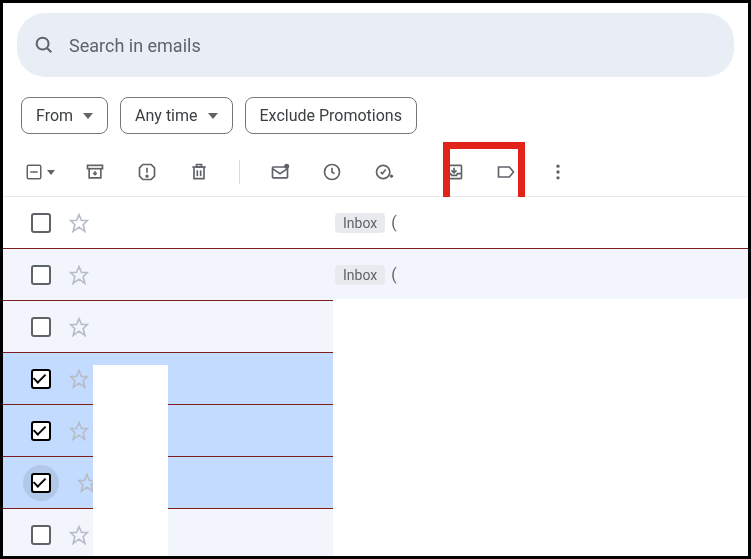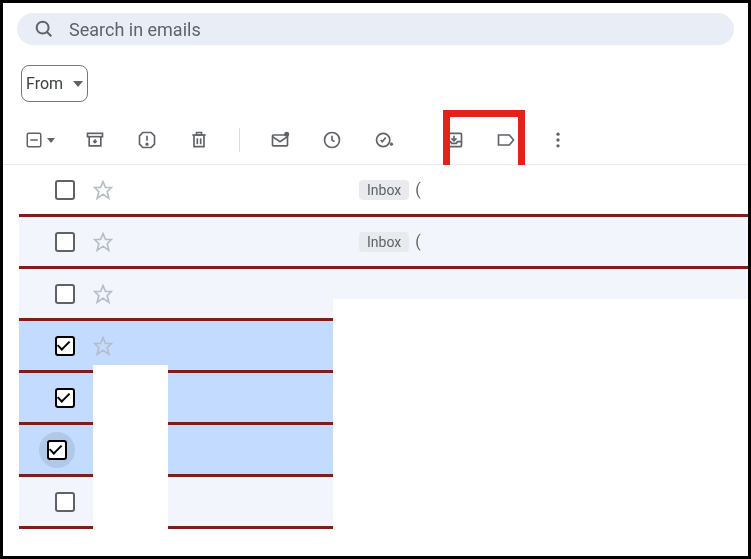--- a/index.html
+++ b/index.html
@@ -3,39 +3,39 @@
 <meta charset="utf-8">
 <style>
   * { box-sizing: border-box; margin: 0; padding: 0; font-family: 'Google Sans', Roboto, Arial, sans-serif; }
   body { background: #fff; width: 751px; height: 559px; border: 3px solid #000; overflow: hidden; position: relative; }
 
   
   .search-bar {
     background: #e9eef6;
     border-radius: 28px;
     margin: 10px 14px 18px 14px;
-    height: 32px;
+    height: 64px;
     display: flex;
     align-items: center;
     padding: 0 16px;
   }
   .search-bar .icon { color: #5f6368; margin-right: 14px; }
   .search-bar input {
     border: none; background: transparent; outline: none;
     font-size: 18px; color: #5f6368; flex: 1;
   }
   .search-bar input::placeholder { color: #5f6368; }
 
   
   .filter-row {
     display: flex; gap: 12px; padding: 2px 18px 20px 18px; white-space: nowrap;
   }
   .chip {
     border: 1px solid #747775; border-radius: 8px;
-    padding: 8px 4px; display: inline-flex; align-items: center;
+    padding: 8px 14px; display: inline-flex; align-items: center;
     font-size: 16px; color: #3c4043; cursor: pointer; gap: 8px;
   }
   .chip .tri { margin-left: 2px; }
 
   
   .toolbar {
     display: flex; align-items: center; gap: 28px;
     padding: 6px 22px 12px 22px;
     position: relative;
   }
@@ -50,25 +50,24 @@
     width: 82px; height: 68px;
     border: 7px solid #e2231a;
     pointer-events: none;
   }
 
   
   .email-list { border-top: 1px solid #e8eaed; }
   .row {
     display: flex; align-items: center;
     height: 52px;
-    border-bottom: 3px solid #7f1d1d;
-    padding: 0 36px;
+    border-bottom: 1px solid #7f1d1d;
+    padding: 0 28px;
     gap: 18px;
     position: relative;
-    margin-left: 16px;
   }
   .row.unselected { background: #f2f6fc; }
   .row.selected { background: #c2dbff; }
   .row.whitebg { background: #fff; }
 
   .checkbox {
     width: 20px; height: 20px; border: 2px solid #5f6368;
     border-radius: 3px; display: inline-flex; align-items: center; justify-content: center;
     cursor: pointer; background: #fff;
   }
@@ -116,20 +115,31 @@
 
 <div class="filter-row">
   <div class="chip">
     <span>From</span>
     <span class="tri">
       <svg width="10" height="6" viewBox="0 0 10 6">
           <path d="M0 0 L5 6 L10 0 Z" fill="#5f6368"></path>
         </svg>
     </span>
   </div>
+  <div class="chip">
+    <span>Any time</span>
+    <span class="tri">
+      <svg width="10" height="6" viewBox="0 0 10 6">
+          <path d="M0 0 L5 6 L10 0 Z" fill="#5f6368"></path>
+        </svg>
+    </span>
+  </div>
+  <div class="chip">
+    <span>Exclude Promotions</span>
+  </div>
 </div>
 
 <div class="toolbar">
   <span class="icon-btn" style="width:auto;gap:4px">
     <svg width="18" height="18" viewBox="0 0 24 24" fill="none" stroke="#5f6368" stroke-width="2">
         <rect x="3" y="3" width="18" height="18" rx="2"></rect>
         <line x1="7" y1="12" x2="17" y2="12"></line>
       </svg>
     <svg width="8" height="5" viewBox="0 0 10 6">
         <path d="M0 0 L5 6 L10 0 Z" fill="#5f6368"></path>

